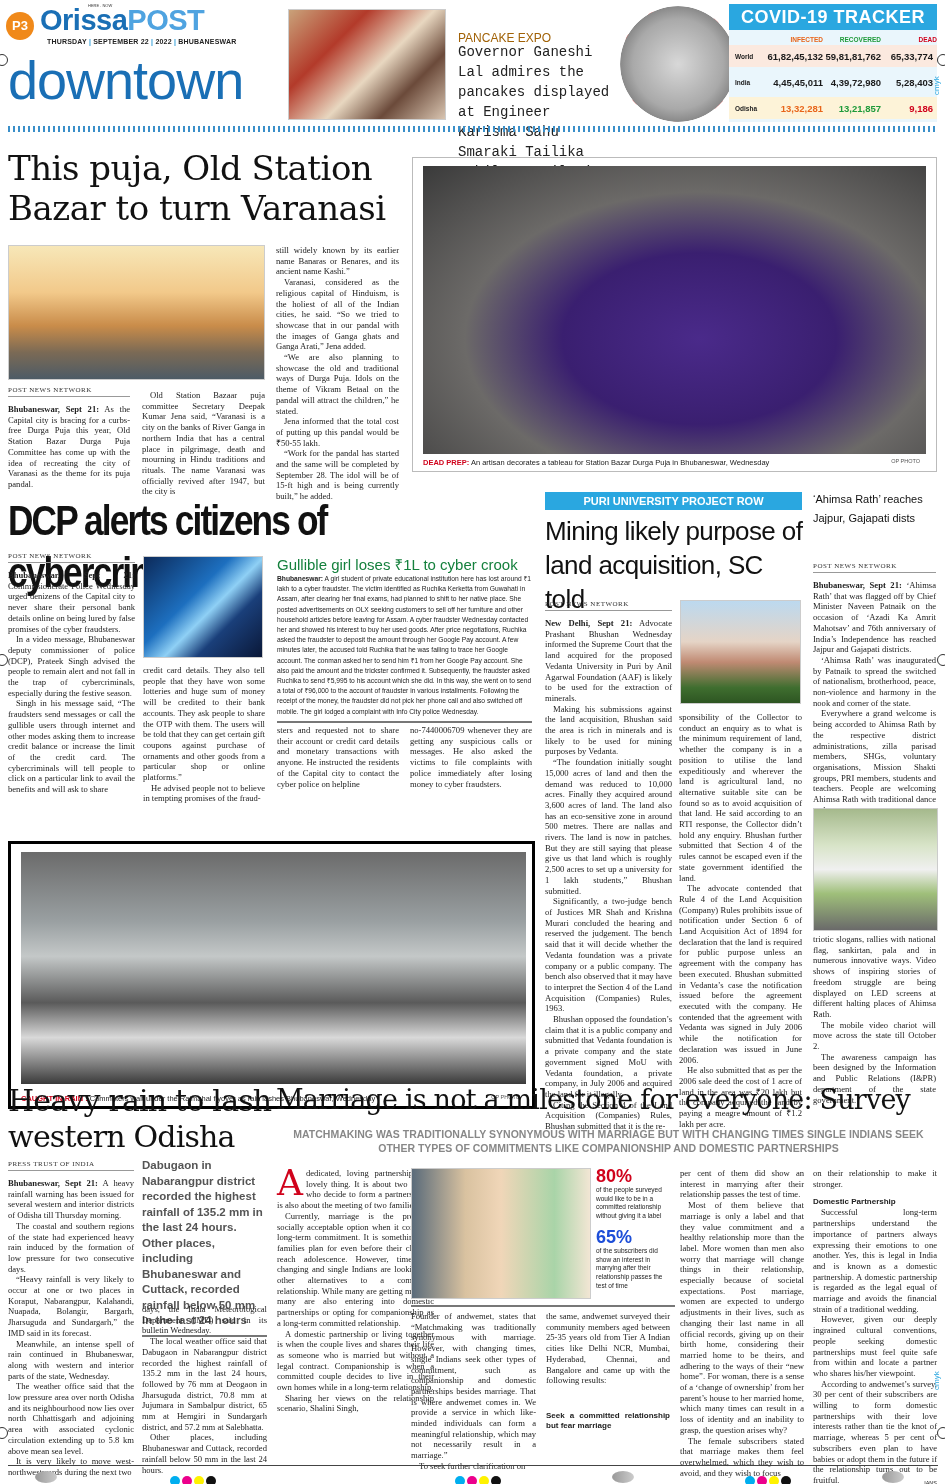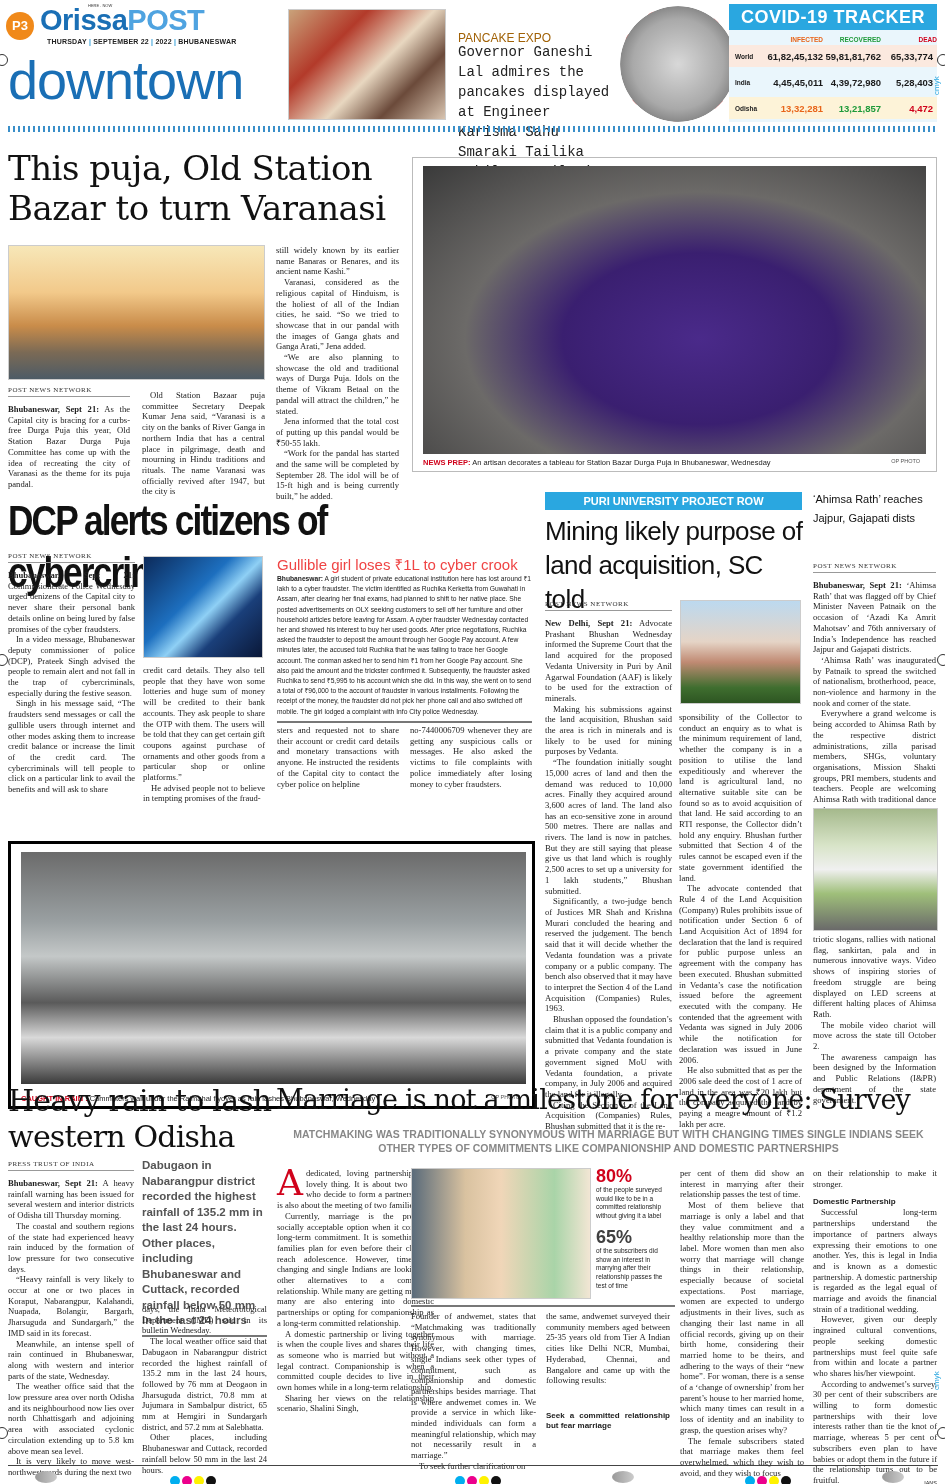--- a/index.html
+++ b/index.html
@@ -53,21 +53,21 @@
     <div style="display:grid;grid-template-columns:36px 58px 58px 52px;height:30px;align-items:center;text-align:right;font-weight:bold;font-size:9.5px">
       <span style="font-size:6.5px;text-align:left;padding-left:6px">India</span>
       <span>4,45,45,011</span>
       <span>4,39,72,980</span>
       <span>5,28,403</span>
     </div>
     <div style="display:grid;grid-template-columns:36px 58px 58px 52px;background:#fdf3d8;height:22px;align-items:center;text-align:right;font-weight:bold;font-size:9.5px">
       <span style="font-size:6.5px;text-align:left;padding-left:6px;color:#222">Odisha</span>
       <span style="color:#e8651a">13,32,281</span>
       <span style="color:#1e9a3a">13,21,857</span>
-      <span style="color:#d0021b">4,472</span>
+      <span style="color:#d0021b">9,186</span>
     </div>
   </div>
 </div>
 <div class="abs rule-dots" style="left:8px;top:126px;width:930px"></div>
 
 <div class="abs" style="left:8px;top:148px;width:400px;font-family:'DejaVu Serif',serif;font-size:34px;line-height:40px;color:#111;letter-spacing:-.5px">This puja, Old Station Bazar to turn Varanasi</div>
 <div class="abs photo" style="left:8px;top:245px;width:257px;height:135px;background:linear-gradient(180deg,#f7e7b8 0%,#f2c98a 35%,#c98c4a 60%,#7b6a55 80%,#4d5b66 100%)"></div>
 <div class="abs" style="left:8px;top:386px;width:405px">
   <div class="byline" style="width:122px">POST NEWS NETWORK</div>
 </div>
@@ -81,41 +81,41 @@
   <p class="first">still widely known by its earlier name Banaras or Benares, and its ancient name Kashi.”</p>
   <p>Varanasi, considered as the religious capital of Hinduism, is the holiest of all of the Indian cities, he said. “So we tried to showcase that in our pandal with the images of Ganga ghats and Ganga Arati,” Jena added.</p>
   <p>“We are also planning to showcase the old and traditional ways of Durga Puja. Idols on the theme of Vikram Betaal on the pandal will attract the children,” he stated.</p>
   <p>Jena informed that the total cost of putting up this pandal would be ₹50-55 lakh.</p>
   <p>“Work for the pandal has started and the same will be completed by September 28. The idol will be of 15-ft high and is being currently built,” he added.</p>
 </div>
 
 <div class="abs" style="left:412px;top:157px;width:525px;height:315px;border:1px solid #bbb">
   <div class="abs" style="left:10px;top:8px;width:503px;height:288px;background:radial-gradient(ellipse at 55% 60%,#4a2a8a 0%,#3a1f70 35%,#6c6a68 60%,#3a3a3a 100%)"></div>
   <div class="abs caption" style="left:10px;top:300px;width:503px">
-    <span class="lbl">NEWS PREP:</span> <span>An artisan decorates a tableau for Station Bazar Durga Puja in Bhubaneswar, Wednesday</span>
+    <span class="lbl">DEAD PREP:</span> <span>An artisan decorates a tableau for Station Bazar Durga Puja in Bhubaneswar, Wednesday</span>
     <span class="credit">OP PHOTO</span>
   </div>
 </div>
 
 <div class="abs" style="left:8px;top:494px;width:525px;font-family:'Liberation Sans',sans-serif;font-weight:bold;font-size:43px;line-height:52px;color:#111;letter-spacing:-2.3px;transform:scaleX(.82);transform-origin:left">DCP alerts citizens of cybercrimes</div>
 <div class="abs" style="left:8px;top:552px;width:127px">
     <div class="byline">POST NEWS NETWORK</div>
   </div>
 <div class="abs body-text" style="left:8px;top:570px;width:127px">
   <p class="first"><span class="dateline">Bhubaneswar, Sept 21:</span><span> Commissionerate Police Wednesday urged denizens of the Capital city to never share their personal bank details online on being lured by false promises of the cyber fraudsters.</span></p>
   <p>In a video message, Bhubaneswar deputy commissioner of police (DCP), Prateek Singh advised the people to remain alert and not fall in the trap of cybercriminals, especially during the festive season.</p>
   <p>Singh in his message said, “The fraudsters send messages or call the gullible users through internet and other modes asking them to increase credit balance or increase the limit of the credit card. The cybercriminals will tell people to click on a particular link to avail the benefits and will ask to share</p>
 </div>
 <div class="abs photo" style="left:143px;top:556px;width:120px;height:102px;background:linear-gradient(135deg,#0c2a5a 0%,#1d6fbf 40%,#8fd0f5 55%,#1a3f7a 70%,#0a1838 100%)"></div>
 <div class="abs body-text" style="left:143px;top:665px;width:122px">
   <p class="first">credit card details. They also tell people that they have won some lotteries and huge sum of money will be credited to their bank accounts. They ask people to share the OTP with them. The users will be told that they can get certain gift coupons against purchase of ornaments and other goods from a particular shop or online platforms.”</p>
   <p>He advised people not to believe in tempting promises of the fraud-</p>
 </div>
 <div class="abs" style="left:277px;top:554px;width:255px;border-bottom:2px solid #777;padding-bottom:4px">
-  <div style="font-family:'Liberation Sans',sans-serif;font-size:15px;color:#ef4444;margin-bottom:0">Gullible girl loses ₹1L to cyber crook</div>
+  <div style="font-family:'Liberation Sans',sans-serif;font-size:15px;color:#15803d;margin-bottom:0">Gullible girl loses ₹1L to cyber crook</div>
   <div style="font-family:'Liberation Sans',sans-serif;font-size:6.7px;line-height:10.2px;color:#222">
     <b>Bhubaneswar:</b><span> A girl student of private educational institution here has lost around ₹1 lakh to a cyber fraudster. The victim identified as Ruchika Kerketta from Guwahati in Assam, after clearing her final exams, had planned to shift to her native place. She posted advertisements on OLX seeking customers to sell off her furniture and other household articles before leaving for Assam. A cyber fraudster Wednesday contacted her and showed his interest to buy her used goods. After price negotiations, Ruchika asked the fraudster to deposit the amount through her Google Pay account. A few minutes later, the accused told Ruchika that he was failing to trace her Google account. The conman asked her to send him ₹1 from her Google Pay account. She also paid the amount and the trickster confirmed it. Subsequently, the fraudster asked Ruchika to send ₹5,995 to his account which she did. In this way, she went on to send a total of ₹96,000 to the account of fraudster in various installments. Following the receipt of the money, the fraudster did not pick her phone call and also switched off mobile. The girl lodged a complaint with Info City police Wednesday.</span>
   </div>
 </div>
 <div class="abs body-text" style="left:277px;top:725px;width:122px">
   <p class="first">sters and requested not to share their account or credit card details and monetary transactions with anyone. He instructed the residents of the Capital city to contact the cyber police on helpline</p>
 </div>
 <div class="abs body-text" style="left:410px;top:725px;width:122px">
   <p class="first">no-7440006709 whenever they are getting any suspicious calls or messages. He also asked the victims to file complaints with police immediately after losing money to cyber fraudsters.</p>
 </div>
@@ -188,21 +188,21 @@
 <div class="abs body-text" style="left:277px;top:1168px;width:157px">
   <p class="first"><span style="float:left;font-family:'DejaVu Serif',serif;font-size:36px;line-height:30px;color:#d0021b;margin-right:3px">A</span><span>dedicated, loving partnership is a lovely thing. It is about two people who decide to form a partnership. It is also about the meeting of two families.</span></p>
   <p>Currently, marriage is the preferred socially acceptable option when it comes to long-term commitment. It is something that families plan for even before their children reach adolescence. However, times are changing and single Indians are looking for other alternatives to a committed relationship. While many are getting married, many are also entering into domestic partnerships or opting for companionship as a long-term committed relationship.</p>
   <p>A domestic partnership or living together is when the couple lives and shares their life as someone who is married but without a legal contract. Companionship is when a committed couple decides to live in their own homes while in a long-term relationship.</p>
   <p>Sharing her views on the relationship scenario, Shalini Singh,</p>
 </div>
 <div class="abs photo" style="left:411px;top:1168px;width:180px;height:131px;background:linear-gradient(90deg,#5a6b7a 0%,#d9c2a0 30%,#f0d6b8 50%,#a9d4a8 80%,#f2e6d4 100%)"></div>
 <div class="abs" style="left:596px;top:1166px;width:78px;font-family:'Liberation Sans',sans-serif">
   <div style="color:#d0021b;font-weight:bold;font-size:18px;line-height:20px">80%</div>
   <div style="font-size:6.5px;line-height:8.7px;color:#222;margin-bottom:6px">of the people surveyed would like to be in a committed relationship without giving it a label</div>
-  <div style="color:#404040;font-weight:bold;font-size:18px;line-height:20px">65%</div>
+  <div style="color:#1d4ed8;font-weight:bold;font-size:18px;line-height:20px">65%</div>
   <div style="font-size:6.5px;line-height:8.7px;color:#222">of the subscribers did show an interest in marrying after their relationship passes the test of time</div>
 </div>
 <div class="abs" style="left:411px;top:1305px;width:264px;border-top:2px solid #777"></div>
 <div class="abs body-text" style="left:411px;top:1311px;width:125px">
   <p class="first">Founder of andwemet, states that “Matchmaking was traditionally synonymous with marriage. However, with changing times, single Indians seek other types of commitment, such as companionship and domestic partnerships besides marriage. That is where andwemet comes in. We provide a service in which like-minded individuals can form a meaningful relationship, which may not necessarily result in a marriage.”</p>
   <p>To seek further clarification on</p>
 </div>
 <div class="abs body-text" style="left:546px;top:1311px;width:124px">
   <p class="first">the same, andwemet surveyed their community members aged between 25-35 years old from Tier A Indian cities like Delhi NCR, Mumbai, Hyderabad, Chennai, and Bangalore and came up with the following results:</p>
   <div style="font-family:'Liberation Sans',sans-serif;font-weight:bold;font-size:8px;line-height:10px;margin-top:25px">Seek a committed relationship but fear marriage</div>

